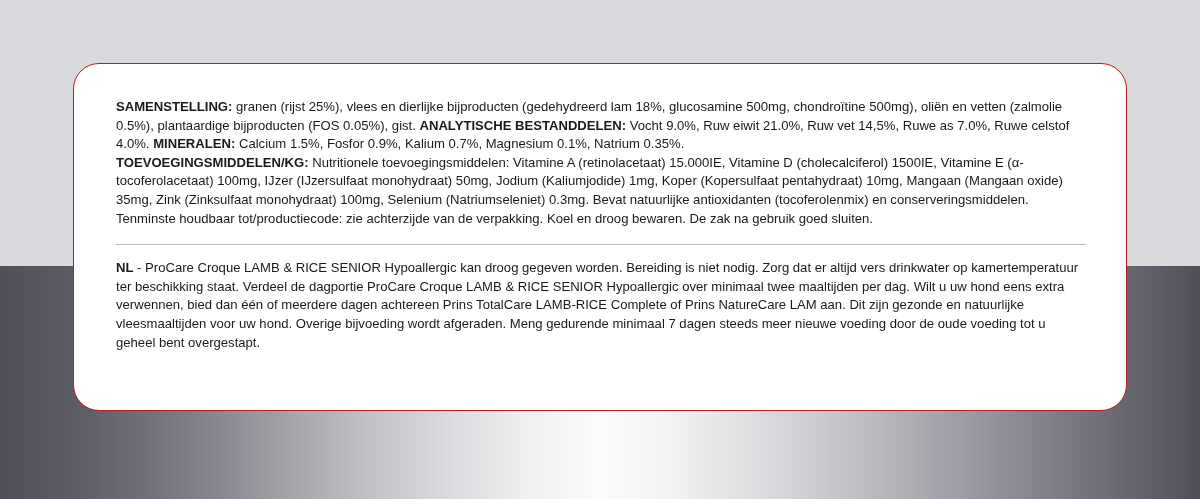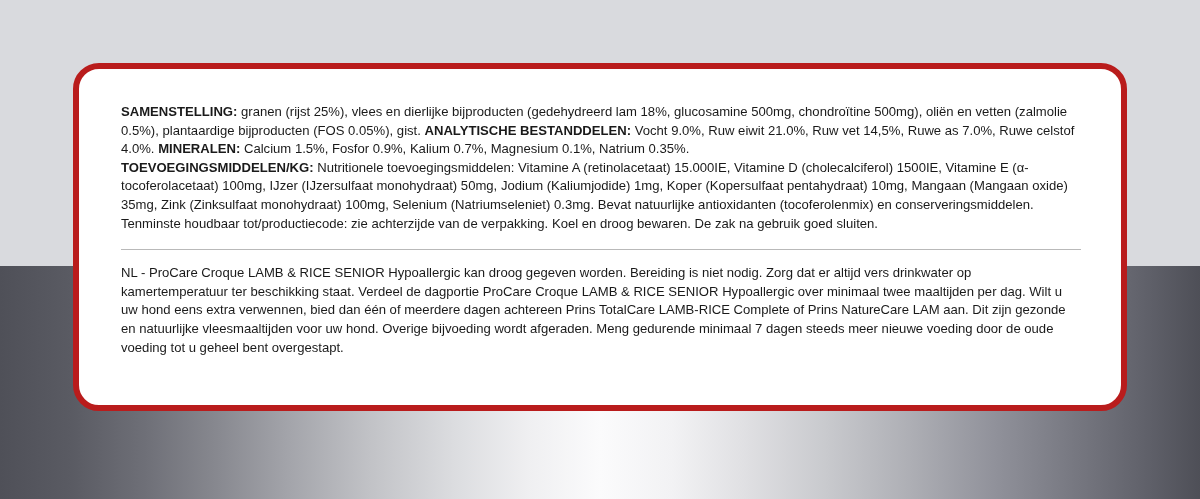--- a/index.html
+++ b/index.html
@@ -57,21 +57,21 @@
   }
 
   
   .label-panel {
     position: absolute;
     left: 73px;
     top: 63px;
     width: 1054px;
     height: 348px;
     background: #ffffff;
-    border: 6px solid #b91c1c;
+    border: 1px solid #b91c1c;
     border-radius: 26px;
     box-sizing: border-box;
     padding: 34px 40px 20px 42px;
   }
 
   .block {
     color: #1a1a1a;
     font-size: 13.1px;
     line-height: 18.6px;
     text-align: left;
@@ -85,21 +85,21 @@
     border: none;
     border-top: 1px solid #b9b9b9;
     margin: 16px 0 14px 0;
   }
 
   b.hd {
     font-weight: bold;
   }
 
   .nl-tag {
-    font-weight: normal;
+    font-weight: bold;
   }
 
   .inline {
     display: inline;
   }
 </style>
 </head>
 <body>
 
 <div id="page">

